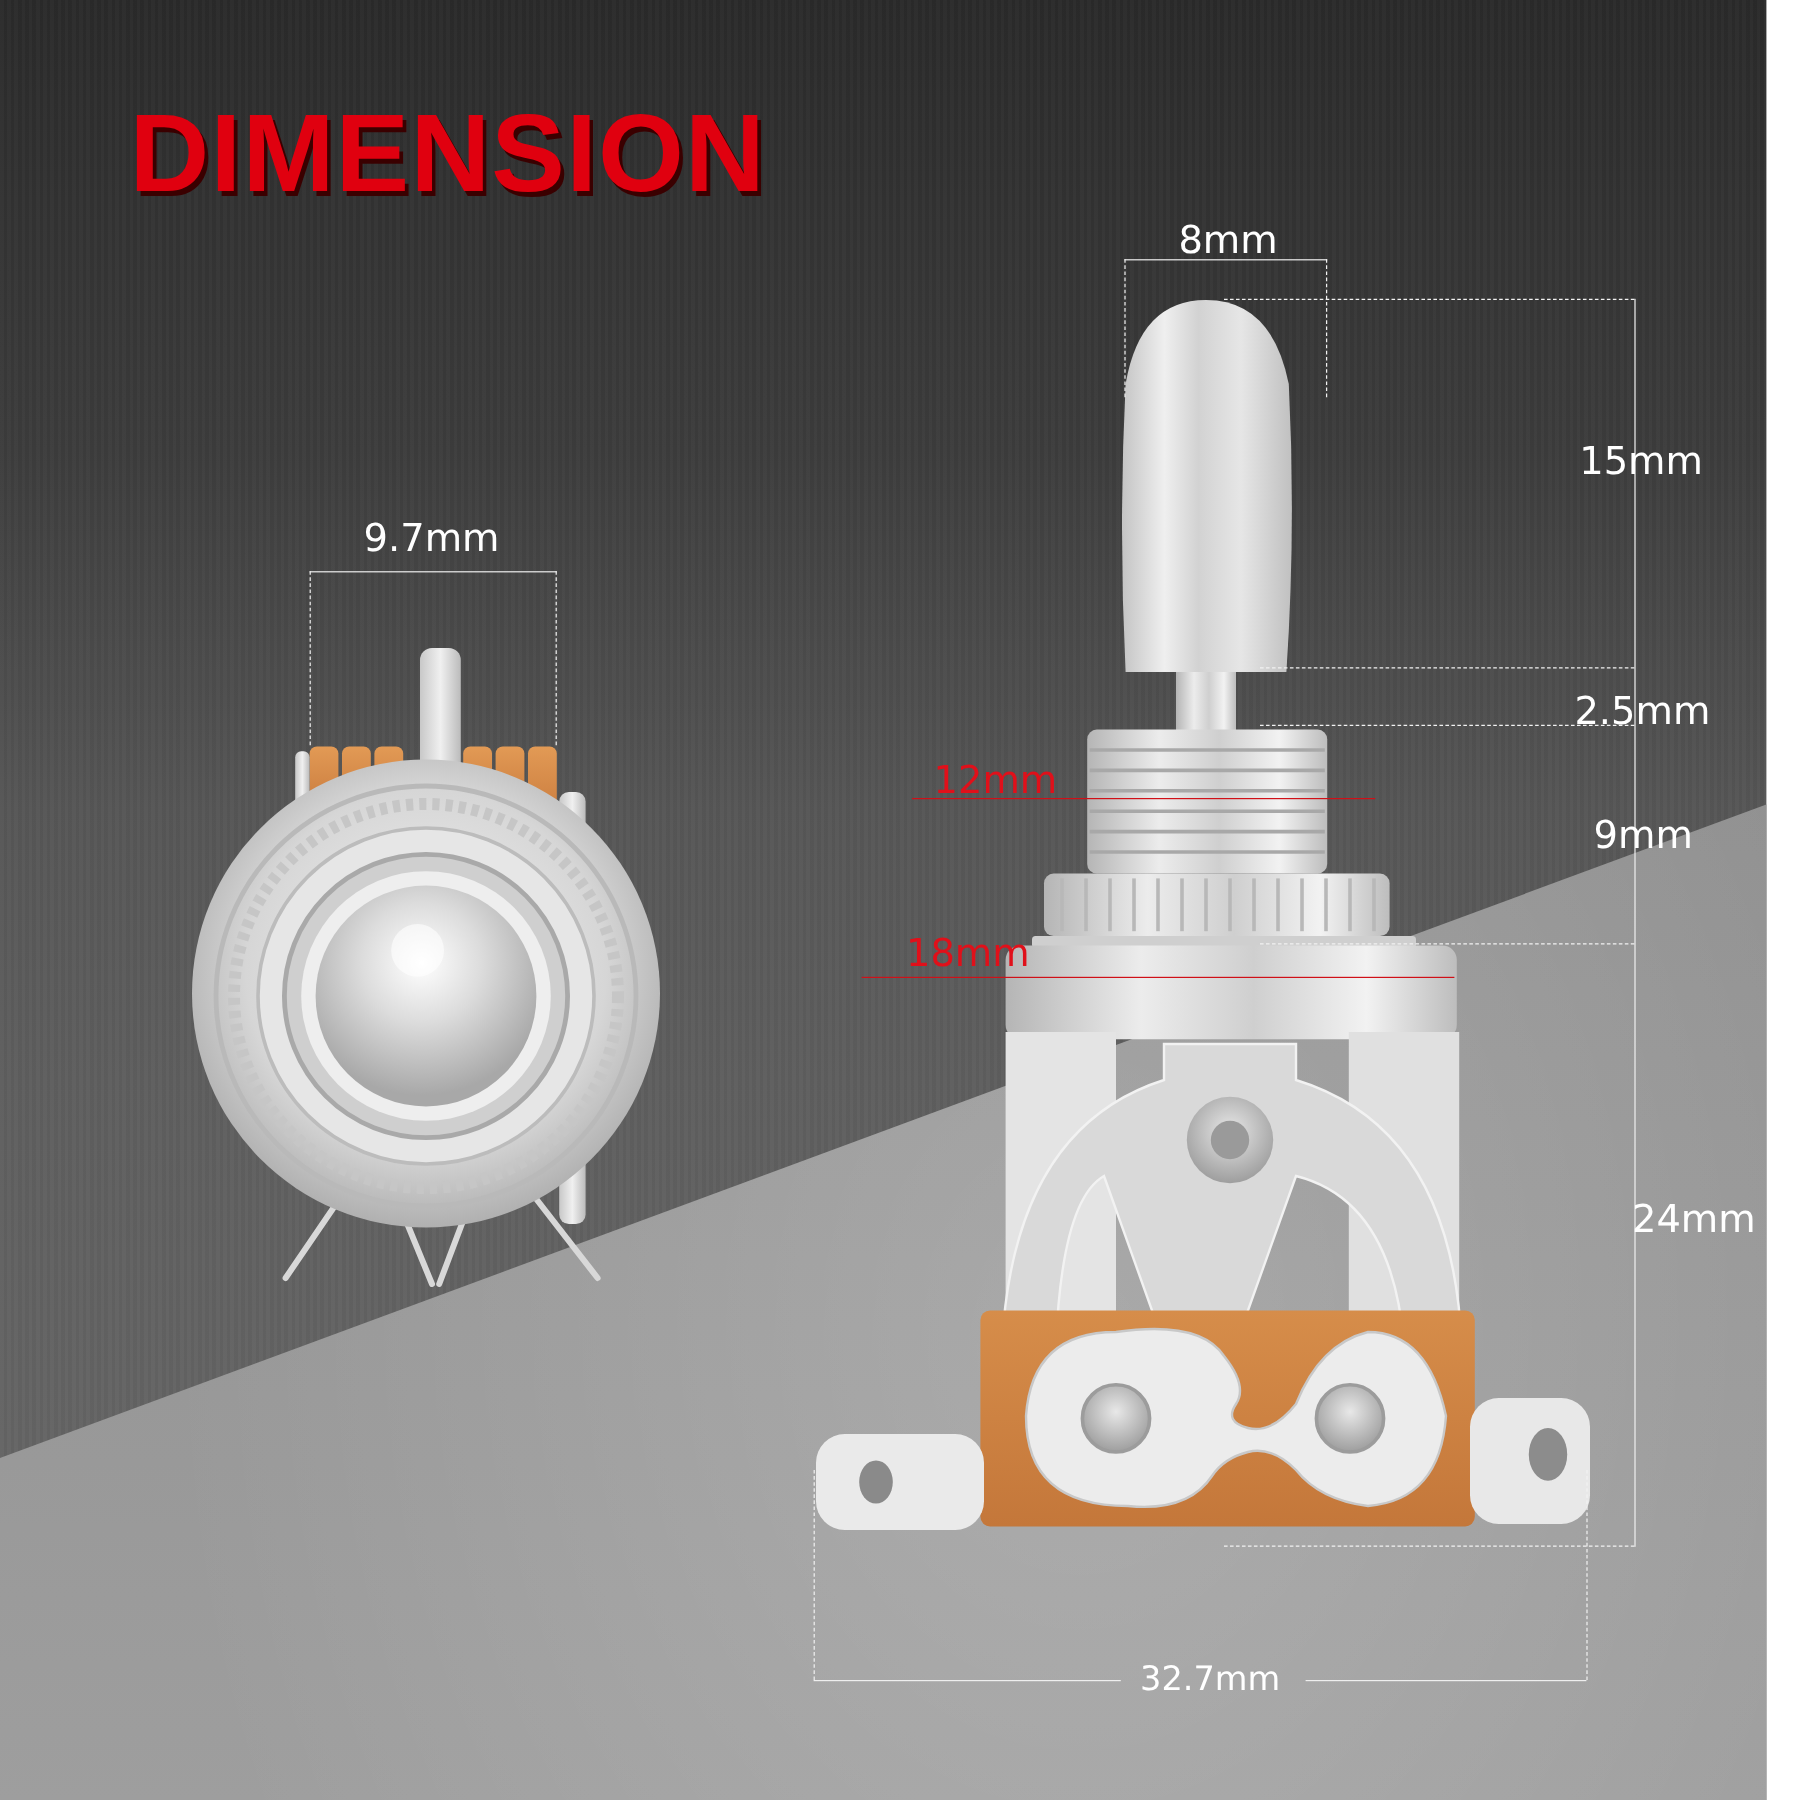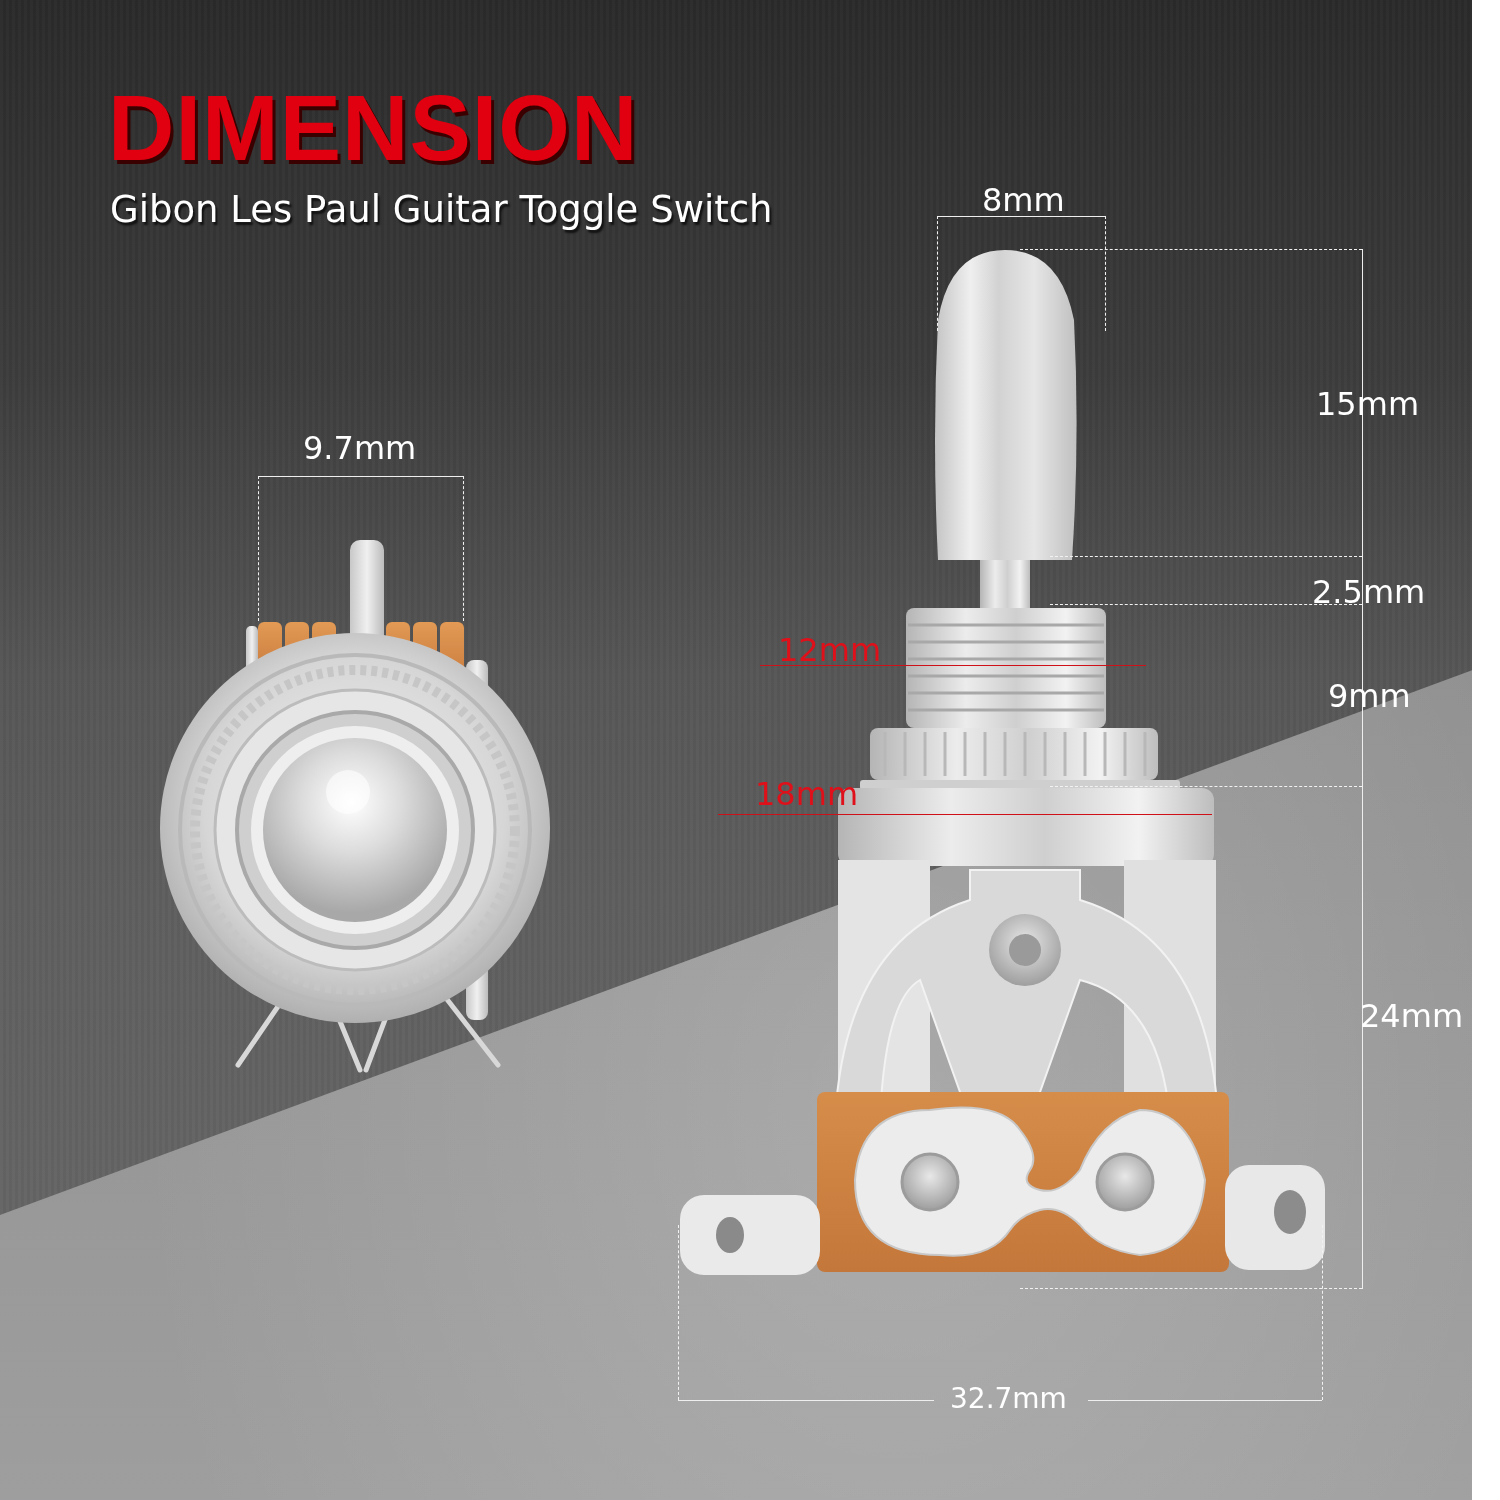--- a/index.html
+++ b/index.html
@@ -39,21 +39,20 @@
   .dash-v { position: absolute; width: 0; border-left: 1px dashed #f2f2f2; }
   svg { position: absolute; overflow: visible; }
 </style>
 </head>
 <body>
 
 <div id="stage">
   <div class="floor"></div>
 
   <div class="title">DIMENSION</div>
-  <div class="subtitle">Gibon Les Paul Guitar Toggle Switch</div>
 
   <div>
 
     <div class="dim" style="left:303px; top:432px;">9.7mm</div>
     <div class="line-solid" style="left:258px; top:476px; width:206px; height:1px;"></div>
     <div class="dash-v" style="left:258px; top:476px; height:145px;"></div>
     <div class="dash-v" style="left:463px; top:476px; height:145px;"></div>
 
     <svg width="420" height="520" style="left:150px; top:530px;" viewBox="0 0 420 520">
       <defs>
@@ -203,21 +202,21 @@
     <div class="dash-v" style="left:937px; top:216px; height:115px;"></div>
     <div class="dash-v" style="left:1105px; top:216px; height:115px;"></div>
 
     <div class="line-solid" style="left:1362px; top:249px; width:1px; height:1040px;"></div>
     <div class="dash-h" style="left:1020px; top:249px; width:342px;"></div>
     <div class="dash-h" style="left:1050px; top:556px; width:312px;"></div>
     <div class="dash-h" style="left:1050px; top:604px; width:312px;"></div>
     <div class="dash-h" style="left:1050px; top:786px; width:312px;"></div>
     <div class="dash-h" style="left:1020px; top:1288px; width:342px;"></div>
 
-    <div class="dim" style="left:1316px; top:388px; background: transparent;">15mm</div>
+    <div class="dim" style="left:1316px; top:368px; background: transparent;">15mm</div>
     <div class="dim" style="left:1312px; top:564px;margin-top:12px;">2.5mm</div>
     <div class="dim" style="left:1328px; top:680px;">9mm</div>
     <div class="dim" style="left:1316px; top:1000px;margin-left:44px;">24mm</div>
 
     <div class="dim red" style="left:778px; top:634px;">12mm</div>
     <div class="line-red" style="left:760px; top:665px; width:386px; height:1px;"></div>
 
     <div class="dim red" style="left:755px; top:778px;">18mm</div>
     <div class="line-red" style="left:718px; top:814px; width:494px; height:1px;"></div>
 

